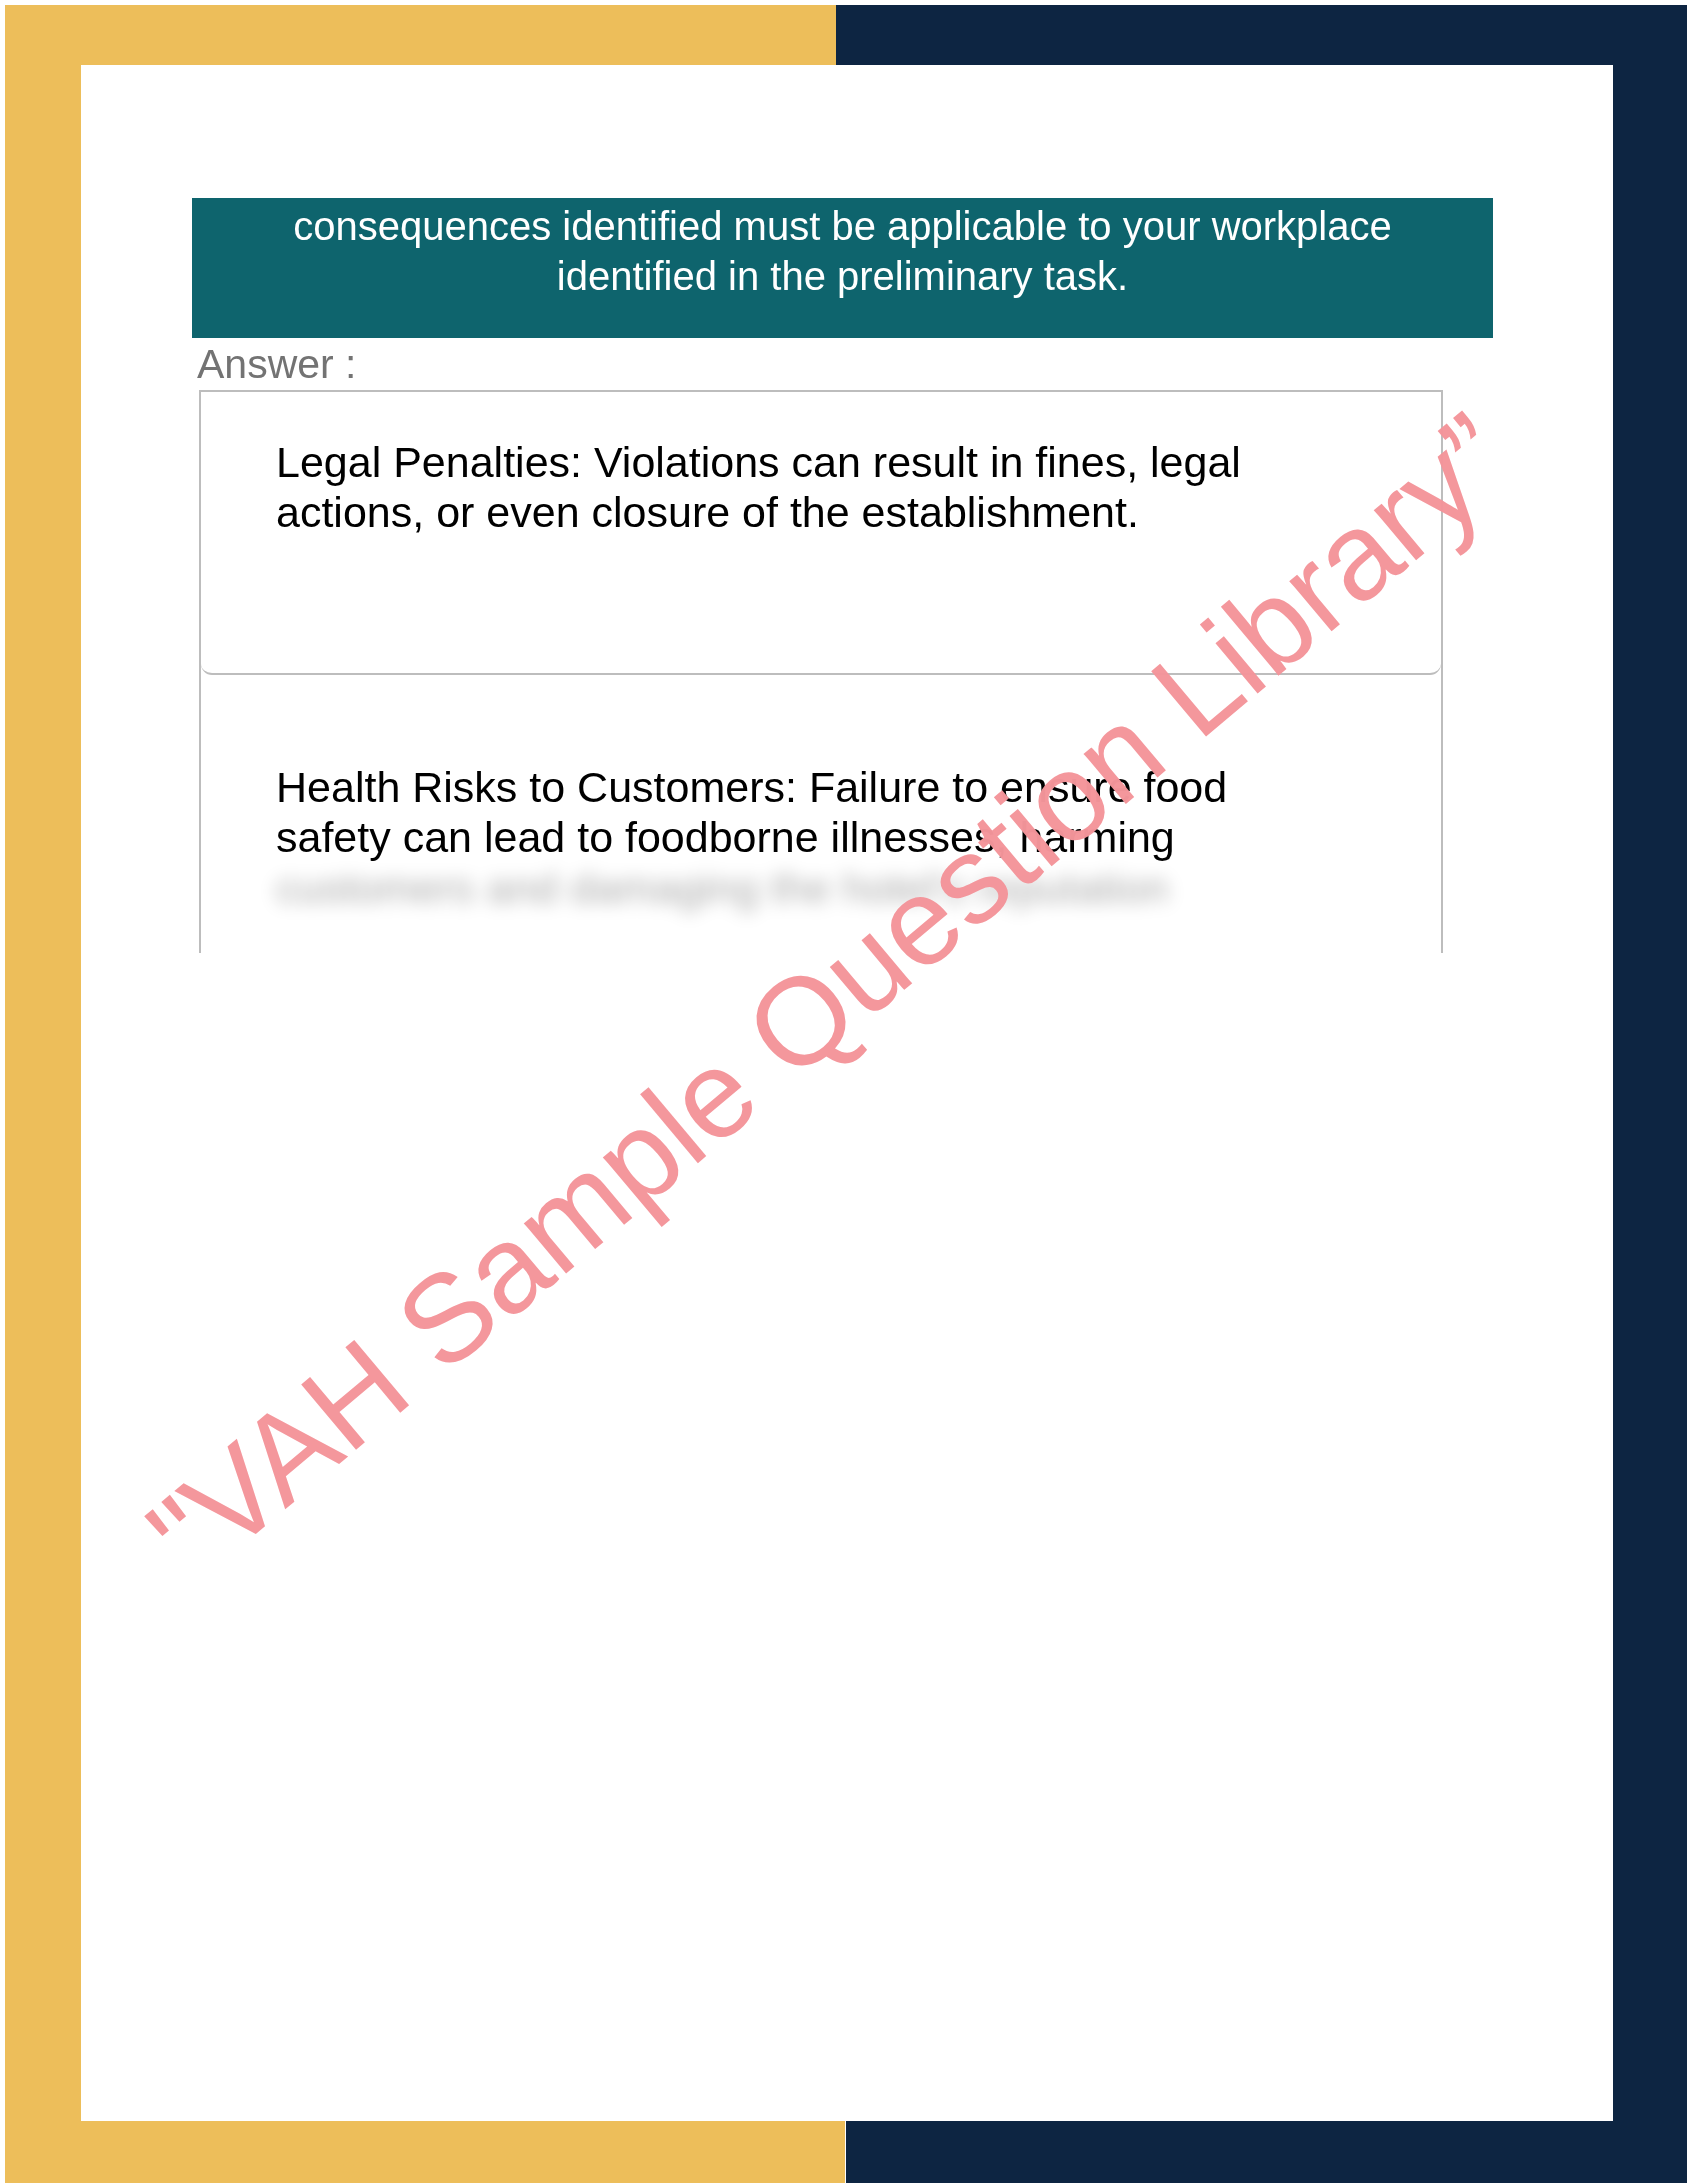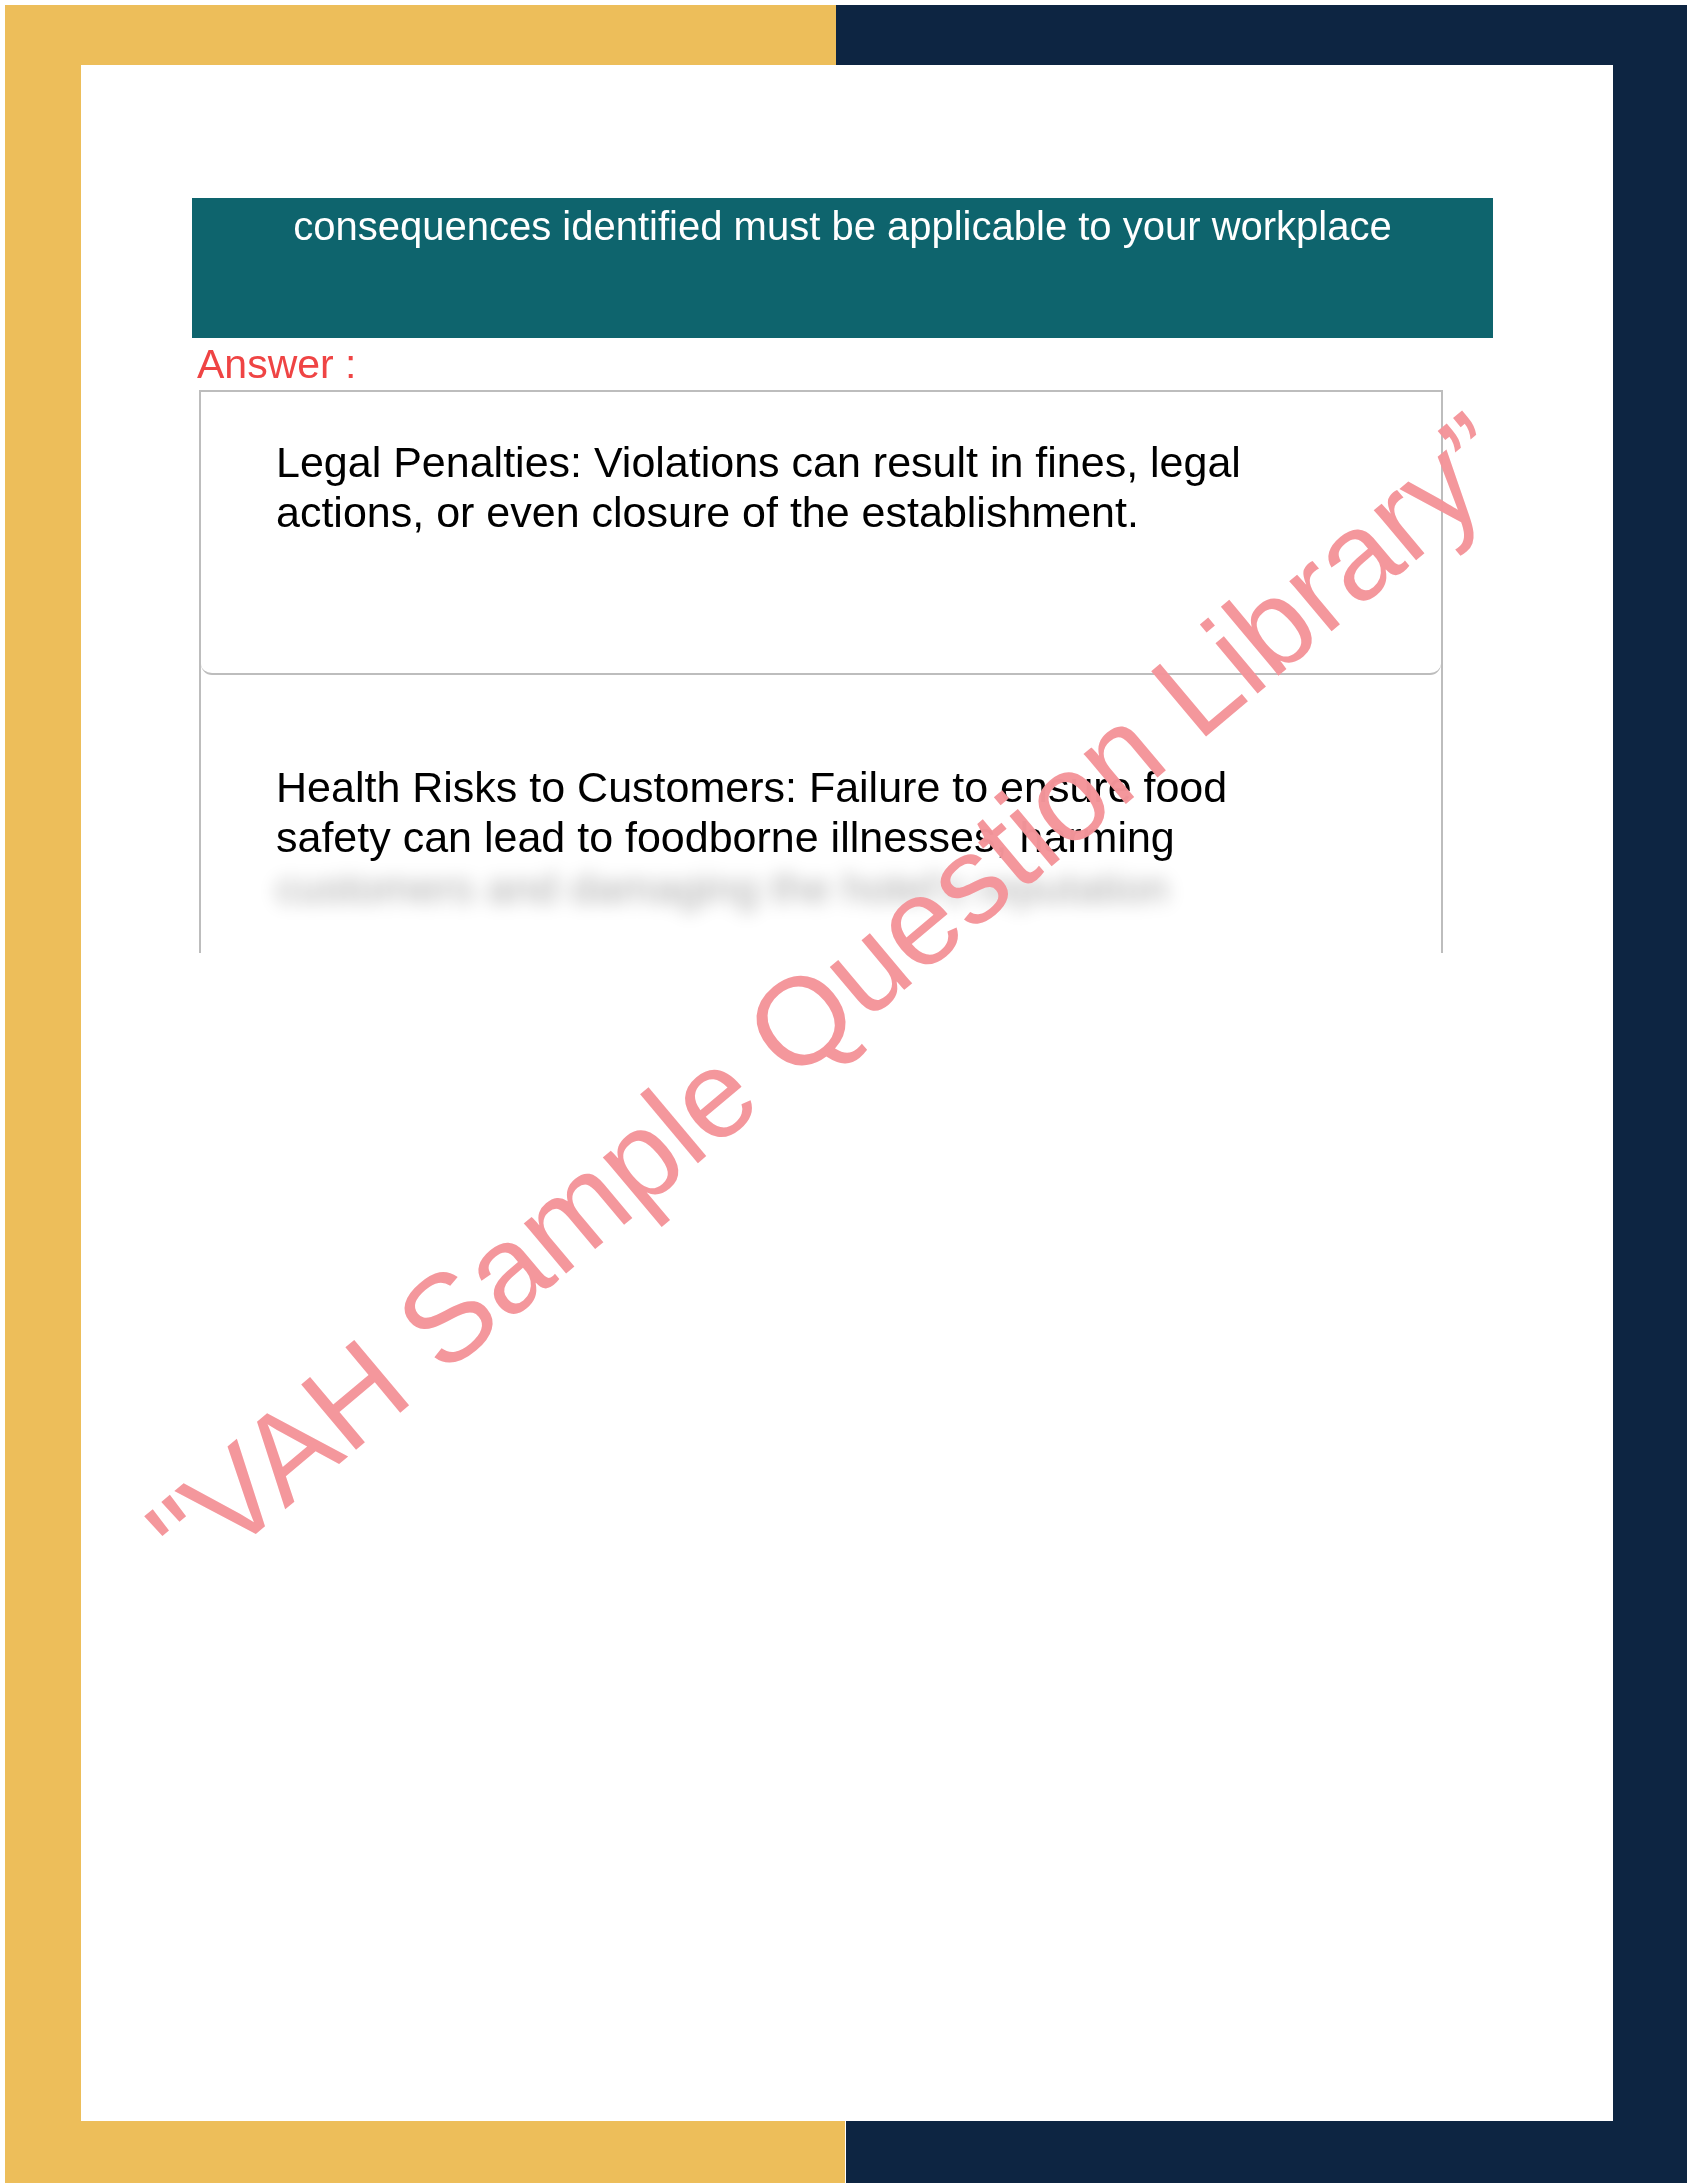--- a/index.html
+++ b/index.html
@@ -17,21 +17,21 @@
   }
   .instruction-banner {
     position: absolute; left: 192px; top: 198px; width: 1301px; height: 140px;
     background: #0E646D; color: #ffffff;
     font-size: 40px; line-height: 50px; text-align: center;
     box-sizing: border-box; padding-top: 2.6px;
   }
   .instruction-banner div { white-space: nowrap; }
   .answer-label {
     position: absolute; left: 197px; top: 341px;
-    font-size: 41px; line-height: 46px; color: #ef4444;
+    font-size: 41px; line-height: 46px; color: #737373;
   }
   .answer-table {
     position: absolute; left: 199px; top: 390px; width: 1244px; height: 564px;
     border-left: 2px solid #BDBDBD; border-right: 2px solid #BDBDBD; border-top: 2px solid #BDBDBD;
     box-sizing: border-box;
   }
   .answer-row { position: absolute; left: 0; right: 0; border-radius: 11px; }
   .row-1 { top: 0; height: 281px; border-bottom: 2.6px solid #BDBDBD; }
   .row-2 { top: 284px; height: 281px; margin-top: 44px; }
   .answer-text {
@@ -64,20 +64,21 @@
 <div class="band band-navy" style="left:836px; top:5.3px; width:851px; height:60px;"></div>
 <div class="band band-yellow" style="left:5.3px; top:5.3px; width:76px; height:2178px;"></div>
 <div class="band band-navy" style="left:1613px; top:5.3px; width:74px; height:2178px;"></div>
 <div class="band band-yellow" style="left:5.3px; top:2121px; width:840px; height:62px;"></div>
 <div class="band band-navy" style="left:846px; top:2121px; width:842px; height:62px;"></div>
 
 <div class="page-inner"></div>
 
 <div class="instruction-banner">
   <div>consequences identified must be applicable to your workplace</div>
+  <div>identified in the preliminary task.</div>
 </div>
 
 <div class="answer-label">Answer :</div>
 
 <div class="answer-table">
   <div class="answer-row row-1">
     <div class="answer-text">
       <div>Legal Penalties: Violations can result in fines, legal</div>
       <div>actions, or even closure of the establishment.</div>
     </div>

